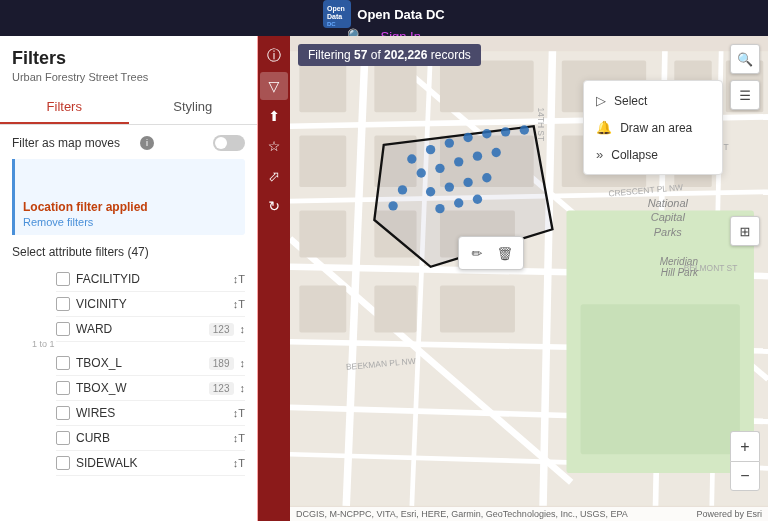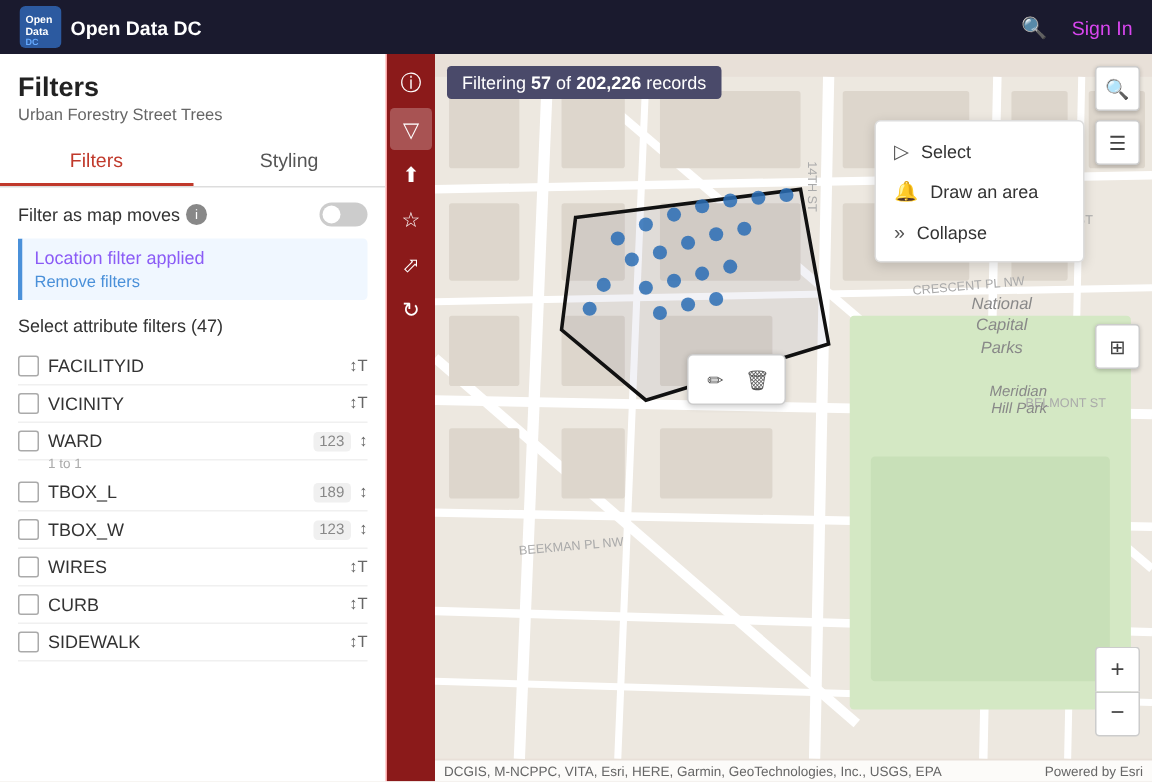--- a/index.html
+++ b/index.html
@@ -6,22 +6,23 @@
     body { font-family: Arial, sans-serif; font-size: 13px; width: 768px; height: 521px; overflow: hidden; display: flex; flex-direction: column; }
 
     
     .header {
       background: #1a1a2e;
       color: white;
       height: 36px;
       display: flex;
       align-items: center;
       justify-content: space-between;
-      padding: 0 13px;
+      padding: 0 24px;
       flex-shrink: 0;
+      flex-direction: column;
     }
     .header-logo {
       display: flex;
       align-items: center;
       gap: 6px;
     }
     .logo-icon {
       width: 28px;
       height: 28px;
     }
@@ -95,21 +96,21 @@
       display: flex;
       align-items: center;
       justify-content: space-between;
       margin-bottom: 8px;
     }
     .filter-label {
       font-size: 12px;
       color: #333;
       display: flex;
       align-items: flex-end;
-      gap: 4px;
+      gap: 20px;
     }
     .info-icon {
       width: 14px;
       height: 14px;
       background: #888;
       border-radius: 50%;
       color: white;
       font-size: 9px;
       display: inline-flex;
       align-items: center;
@@ -136,22 +137,23 @@
 
     .location-filter-box {
       border-left: 3px solid #4a90d9;
       background: #f0f7ff;
       padding: 6px 8px;
       margin-bottom: 10px;
       border-radius: 0 3px 3px 0;
     }
     .location-filter-text {
       font-size: 12px;
-      color: #8b5cf6;
-      font-weight: 400;
+      color: #c2410c;
+      font-weight: 700;
+      margin-top: 35px;
     }
     .remove-filter-link {
       font-size: 11px;
       color: #4a90d9;
       cursor: pointer;
       text-decoration: none;
     }
 
     .attr-filters-title {
       font-size: 12px;
@@ -159,20 +161,21 @@
       margin-bottom: 8px;
       font-weight: 500;
     }
 
     .filter-item {
       display: flex;
       align-items: center;
       padding: 5px 0;
       border-bottom: 1px solid #f0f0f0;
       gap: 6px;
+      margin-left: 44px;
     }
     .filter-checkbox {
       width: 14px;
       height: 14px;
       border: 1px solid #aaa;
       border-radius: 2px;
       flex-shrink: 0;
       cursor: pointer;
     }
     .filter-name {

